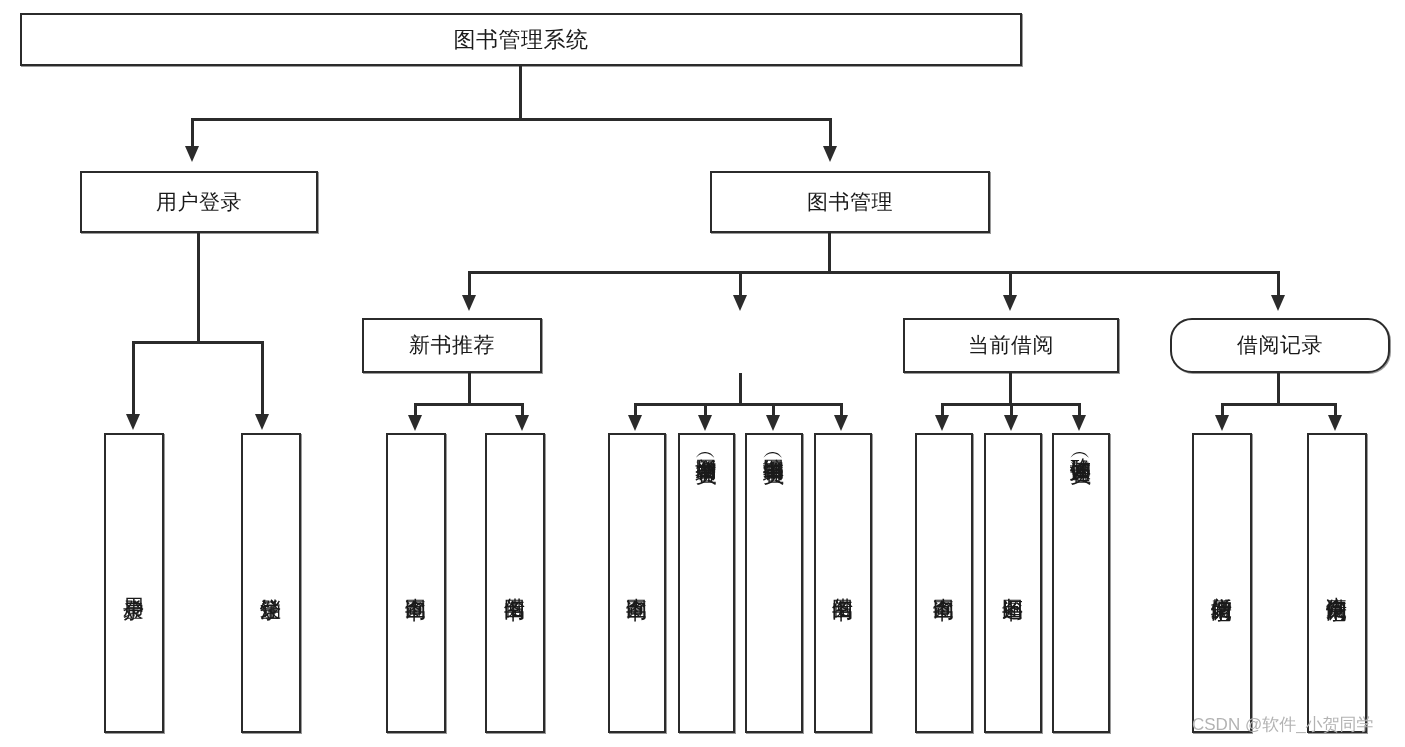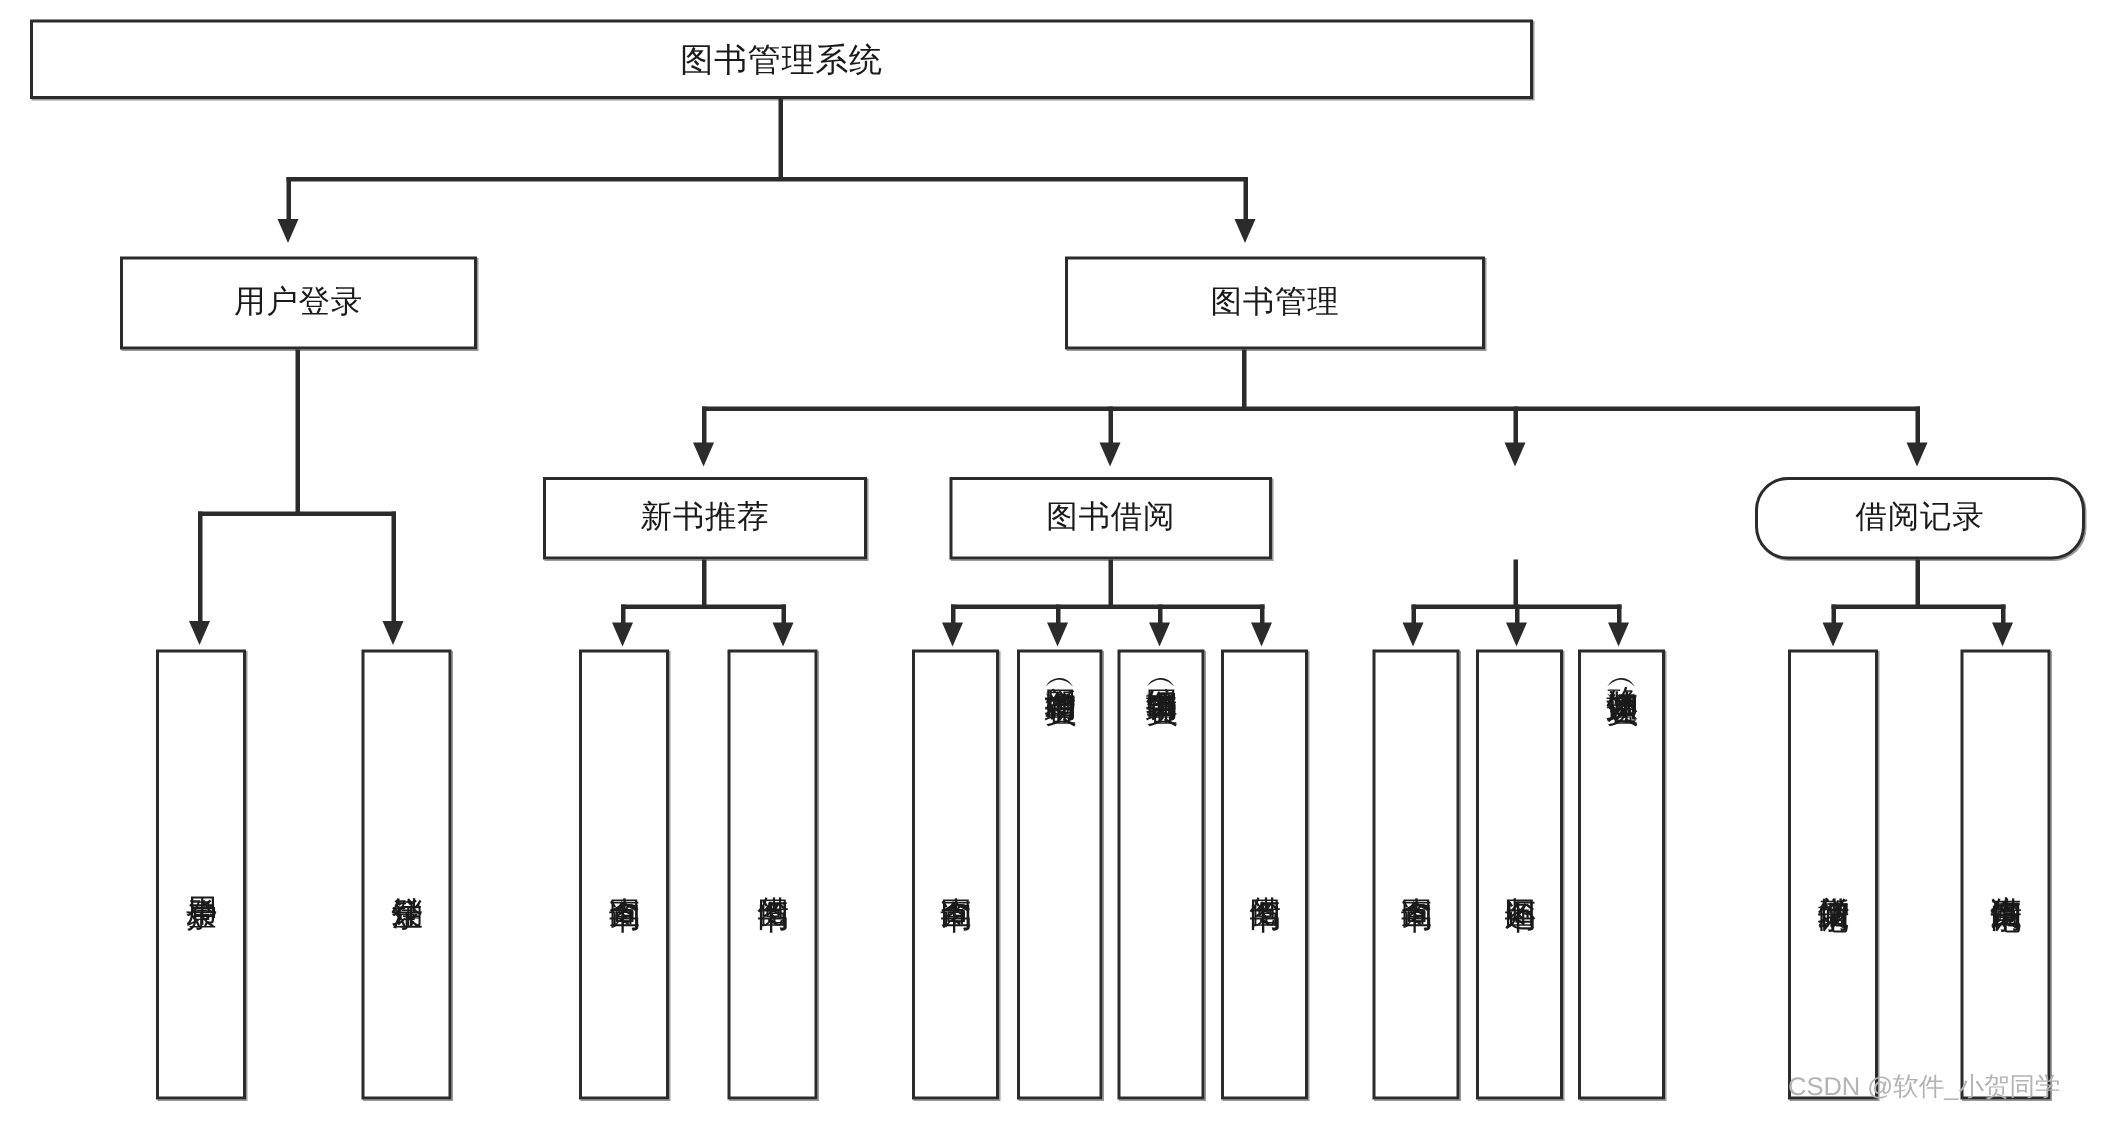--- a/index.html
+++ b/index.html
@@ -129,25 +129,25 @@
 
   <div class="edge v" style="left:739px; top:271px; width:3px; height:26px;"></div>
   <div class="arrow" style="left:733px; top:295px;"></div>
 
   <div class="edge v" style="left:1009px; top:271px; width:3px; height:26px;"></div>
   <div class="arrow" style="left:1003px; top:295px;"></div>
 
   <div class="edge v" style="left:1277px; top:271px; width:3px; height:26px;"></div>
   <div class="arrow" style="left:1271px; top:295px;"></div>
 
-  <div class="node lvl3" style="left:362px; top:318px; width:216px; height:55px;">
+  <div class="node lvl3" style="left:362px; top:318px; width:180px; height:55px;">
     <span class="label">新书推荐</span>
   </div>
-  <div class="node lvl3" style="left:633px; top:318px; width:215px; height:55px;">
-    <span class="label">图书借阅</span>
+  <div class="node lvl3" style="left:903px; top:318px; width:216px; height:55px;">
+    <span class="label">当前借阅</span>
   </div>
   <div class="node lvl3" style="left:1170px; top:318px; width:220px; height:55px;border-radius:22px;">
     <span class="label">借阅记录</span>
   </div>
 
   <div class="edge v" style="left:468px; top:373px; width:3px; height:32px;"></div>
   <div class="edge h" style="left:414px; top:403px; width:110px; height:3px;"></div>
   <div class="edge v" style="left:414px; top:403px; width:3px; height:14px;"></div>
   <div class="arrow" style="left:408px; top:415px;"></div>
   <div class="edge v" style="left:521px; top:403px; width:3px; height:14px;"></div>

